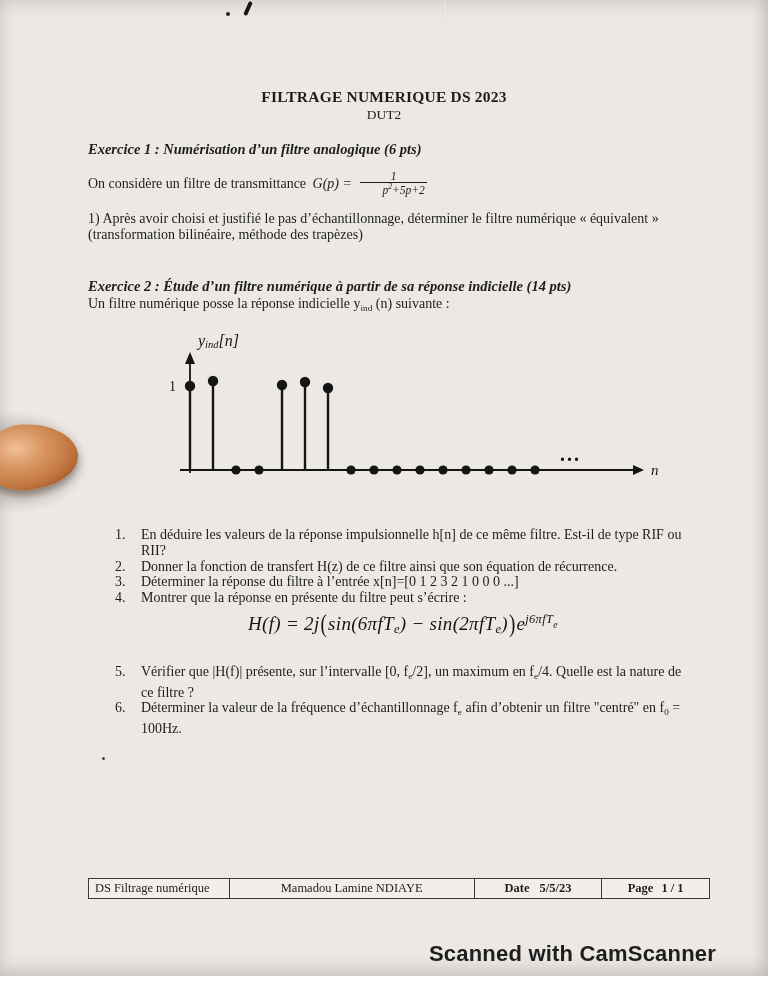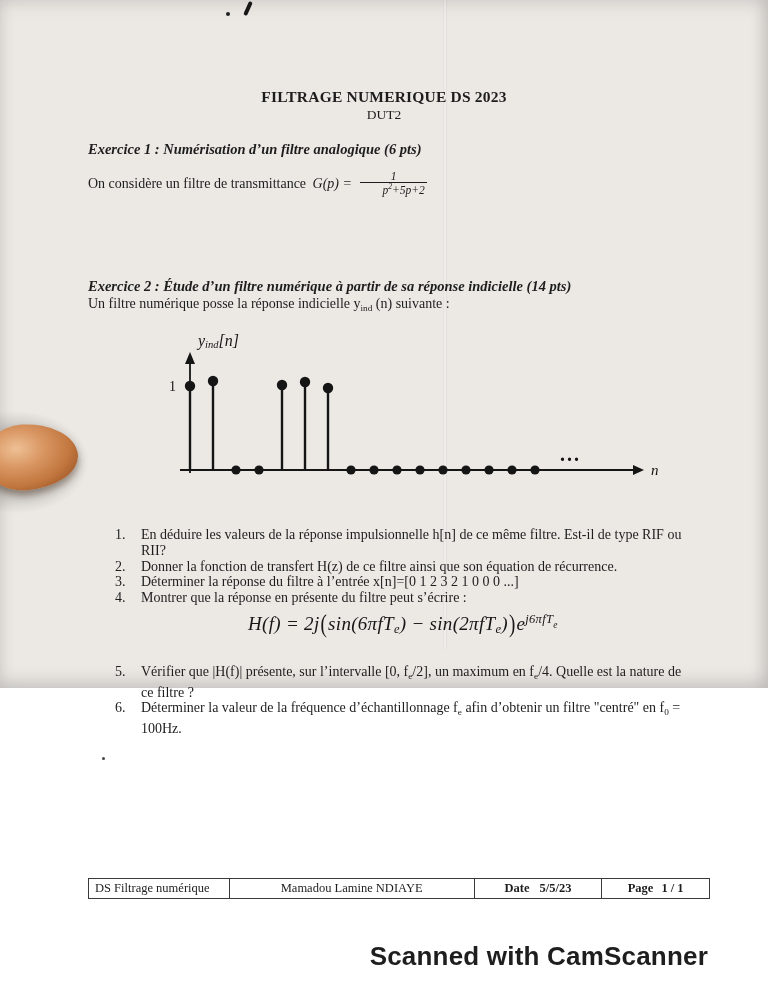--- a/index.html
+++ b/index.html
@@ -6,21 +6,21 @@
   html, body { background: #ffffff; }
   body {
     width: 768px; height: 994px;
     position: relative; overflow: hidden;
     font-family: "Liberation Serif", serif;
   }
   .abs { position: absolute; }
 
   
   .paper {
-    position: absolute; left: 0; top: 0; width: 768px; height: 688px;
+    position: absolute; left: 0; top: 0; width: 768px; height: 976px;
     background:
       radial-gradient(ellipse 320px 220px at 97% 6%, rgba(0,0,0,0.07), transparent 70%),
       radial-gradient(ellipse 420px 300px at -2% -4%, rgba(0,0,0,0.09), transparent 70%),
       radial-gradient(ellipse 600px 480px at 48% 42%, rgba(255,255,255,0.55), transparent 75%),
       radial-gradient(ellipse 500px 260px at 85% 55%, rgba(0,0,0,0.05), transparent 70%),
       linear-gradient(176deg, #e2dfdb 0%, #efecε8 0%, #efece8 35%, #f0eeea 60%, #e8e5e1 85%, #ddd9d5 100%);
     background-color: #ece9e5;
     box-shadow: inset -7px 0 14px rgba(0,0,0,0.08),
                 inset 0 -9px 16px rgba(0,0,0,0.10),
                 inset 0 8px 18px rgba(0,0,0,0.05);
@@ -90,23 +90,23 @@
   }
   .footer-cell { display: flex; align-items: center; }
   .footer-cell + .footer-cell { border-left: 1.4px solid #3a3a3a; }
   .fc-1 { width: 140px; padding-left: 6px; }
   .fc-2 { width: 246px; justify-content: center; }
   .fc-3 { width: 128px; justify-content: center; font-weight: bold; gap: 10px; }
   .fc-4 { width: 108px; justify-content: center; font-weight: bold; gap: 8px; }
 
   
   .watermark {
-    position: absolute; top: 941px; right: 60px;
+    position: absolute; top: 941px; right: 52px;
     font-family: "Liberation Sans", sans-serif;
-    font-size: 26px; font-weight: 600; color: #1e1e1e; letter-spacing: 0.2px;
+    font-size: 22px; font-weight: 600; color: #1e1e1e; letter-spacing: 0.2px;
   }
 </style>
 </head>
 <body>
 
 <div class="paper">
 
   <div class="crease-v"></div>
   <div class="speck-a"></div>
   <div class="speck-b"></div>
@@ -119,20 +119,21 @@
     <div class="subtitle">DUT2</div>
   </div>
 
   <div class="abs doc-text ex-heading" style="left:88px; top:141px;">Exercice 1 : Numérisation d’un filtre analogique (6 pts)</div>
 
   <div class="abs doc-text body-text" style="left:88px; top:172px;">
     <span>On considère un filtre de transmittance </span><span class="mathvar">G(p) =</span>
     <span class="frac"><span class="num">1</span><span class="den"><span class="seg">p</span><span class="seg seg-sup">2</span><span class="seg">+5p+2</span></span></span>
   </div>
 
+  <div class="abs doc-text body-text" style="left:88px; top:211px; width:604px;">1) Après avoir choisi et justifié le pas d’échantillonnage, déterminer le filtre numérique « équivalent » (transformation bilinéaire, méthode des trapèzes)</div>
 
   <div class="abs doc-text ex-heading" style="left:88px; top:278px; width:620px;">Exercice 2 : Étude d’un filtre numérique à partir de sa réponse indicielle (14 pts)</div>
   <div class="abs doc-text body-text" style="left:88px; top:296px; width:620px;"><span class="seg">Un filtre numérique posse la réponse indicielle y</span><span class="seg seg-sub">ind</span><span class="seg"> (n) suivante :</span></div>
 
   <div class="abs plot-ylabel" style="left:198px; top:332px;"><span class="seg">y</span><span class="seg seg-sub">ind</span><span class="seg">[n]</span></div>
   <svg id="stem-svg" class="abs" style="left:158px; top:348px;" width="505" height="150">
       <line x1="22" y1="122" x2="478" y2="122" stroke="#151515" stroke-width="1.8"></line>
       <polygon points="475,117 475,127 486,122" fill="#151515"></polygon>
       <line x1="32" y1="125" x2="32" y2="14" stroke="#151515" stroke-width="1.8"></line>
       <polygon points="27,16 37,16 32,4" fill="#151515"></polygon>

